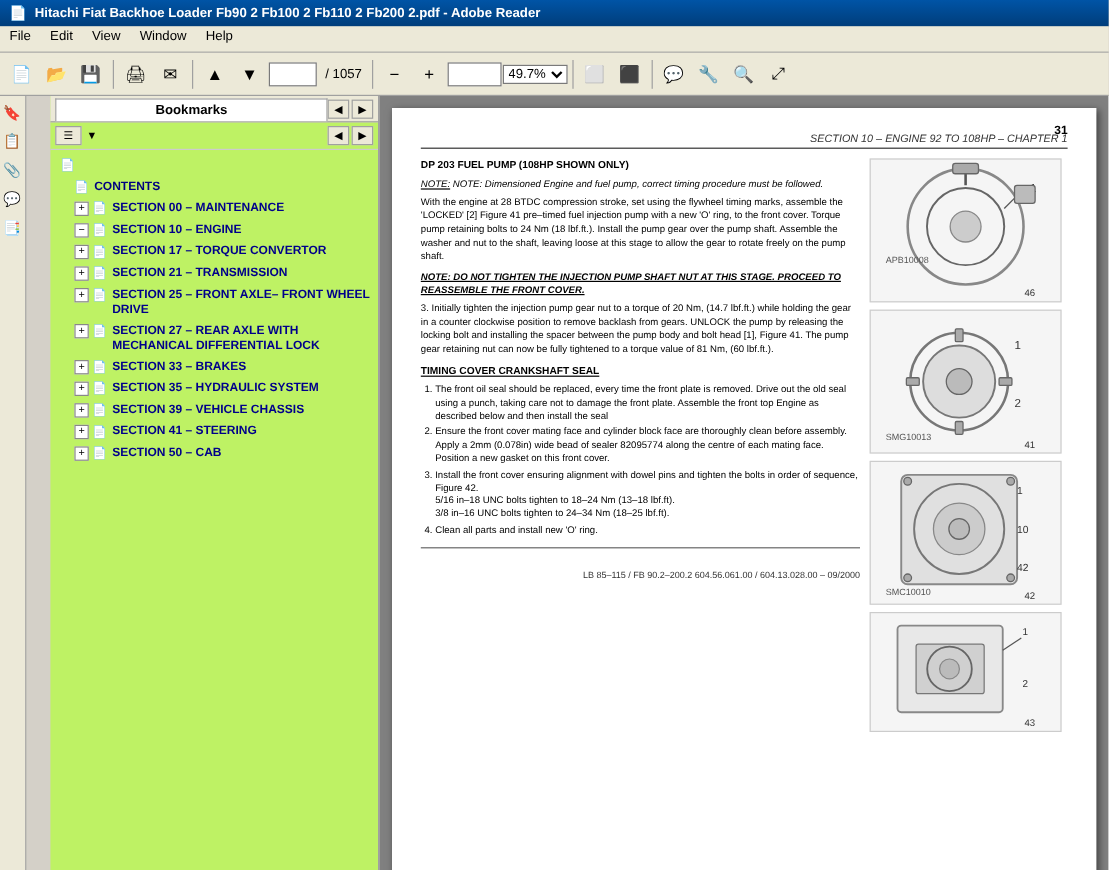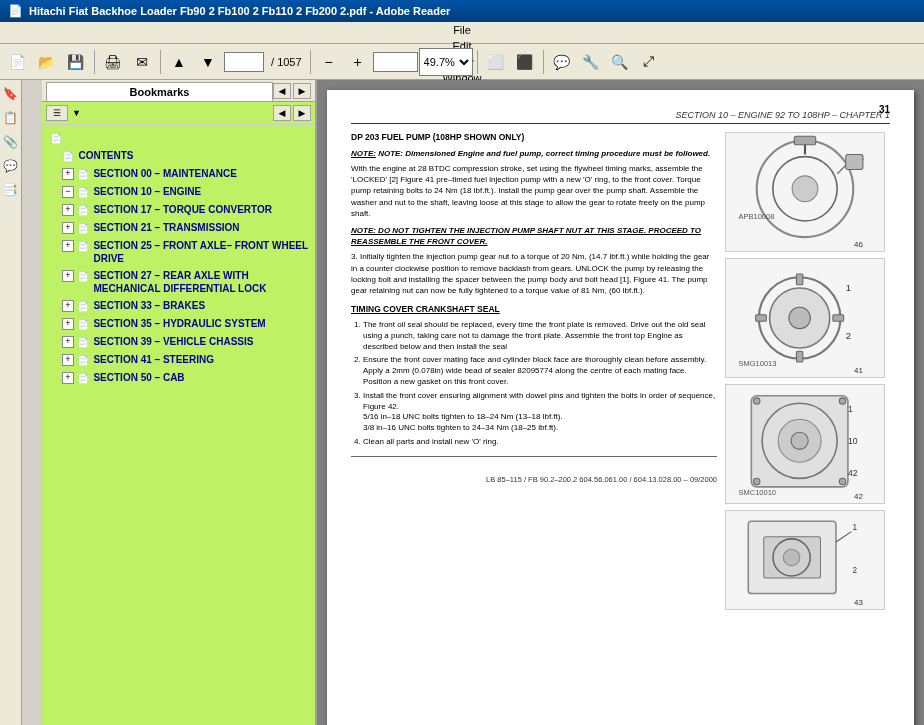--- a/index.html
+++ b/index.html
@@ -16,23 +16,21 @@
       font-size: 11px;
       font-weight: bold;
     }
     .title-bar-icon { margin-right: 6px; font-size: 12px; }
 
     
     .menu-bar {
       background: #ece9d8;
       height: 22px;
       display: flex;
-      align-items: center;
       border-bottom: 1px solid #a0a0a0;
-      flex-direction: column;
     }
     .menu-item {
       padding: 2px 8px;
       font-size: 11px;
       cursor: pointer;
     }
 
     
     .toolbar {
       background: #ece9d8;
@@ -59,21 +57,21 @@
       background: white;
     }
     .page-total {
       font-size: 11px; padding: 0 4px;
     }
     .zoom-input {
       width: 45px; height: 20px; text-align: center;
       border: 1px solid #7a7a7a; font-size: 11px;
       background: white;
     }
-    .zoom-dropdown { font-size: 11px; height: 28px; border: 1px solid #7a7a7a; background: white; }
+    .zoom-dropdown { font-size: 11px; height: 16px; border: 1px solid #7a7a7a; background: white; }
 
     
     .main-area {
       display: flex;
       height: calc(725px - 22px - 22px - 36px);
     }
 
     
     .left-panel {
       width: 275px;
@@ -243,21 +241,21 @@
       right: 21px;
       font-size: 8px;
       color: #333;
     }
     .pdf-title { font-weight: bold; font-size: 8.5px; margin-bottom: 4px; }
     .pdf-para { margin-bottom: 6px; font-size: 8px; }
     .pdf-section-title { font-weight: bold; font-size: 8.5px; text-decoration: underline; margin: 8px 0 4px 0; }
     .pdf-list { margin-left: 12px; margin-bottom: 6px; }
     .pdf-list li { font-size: 8px; margin-bottom: 3px; line-height: 1.35; }
     .pdf-footer { font-size: 7.5px; color: #333; text-align: right; margin-top: 8px; border-top: 1px solid #666; padding-top: 18px; }
-    .pdf-note { font-style: italic; font-weight: bold; font-size: 8px; margin-bottom: 4px; }
+    .pdf-note { font-style: italic; font-weight: normal; font-size: 8px; margin-bottom: 4px; }
     .pdf-warning { font-size: 8px; font-weight: bold; font-style: italic; text-decoration: underline; margin-bottom: 4px; }
 
     
     .fig-svg { width: 100%; height: 100%; }
 
     
     .bookmarks-tree::-webkit-scrollbar { width: 12px; }
     .bookmarks-tree::-webkit-scrollbar-track { background: #ece9d8; }
     .bookmarks-tree::-webkit-scrollbar-thumb { background: #c0bdb5; border: 1px solid #a0a0a0; }
 

